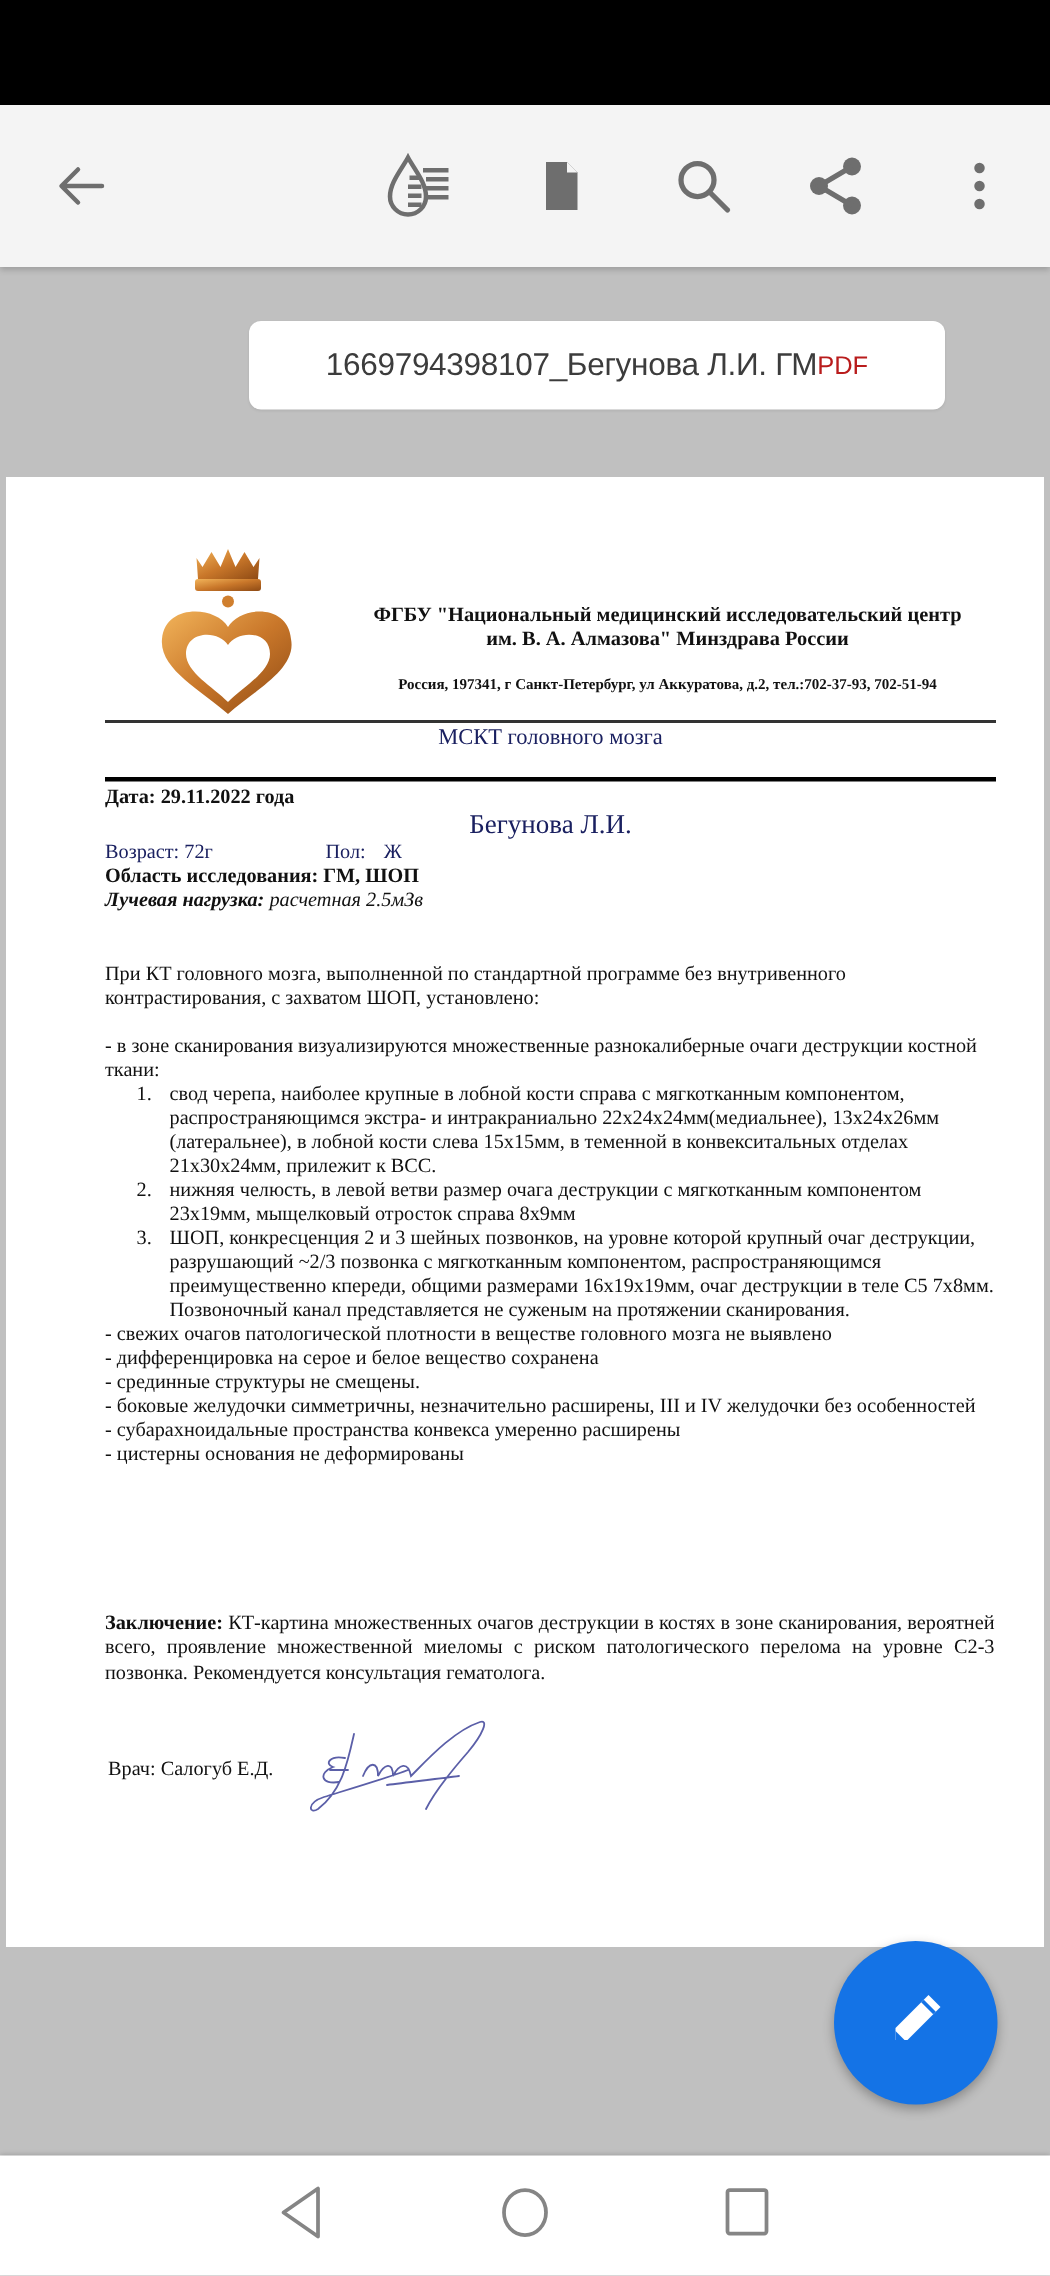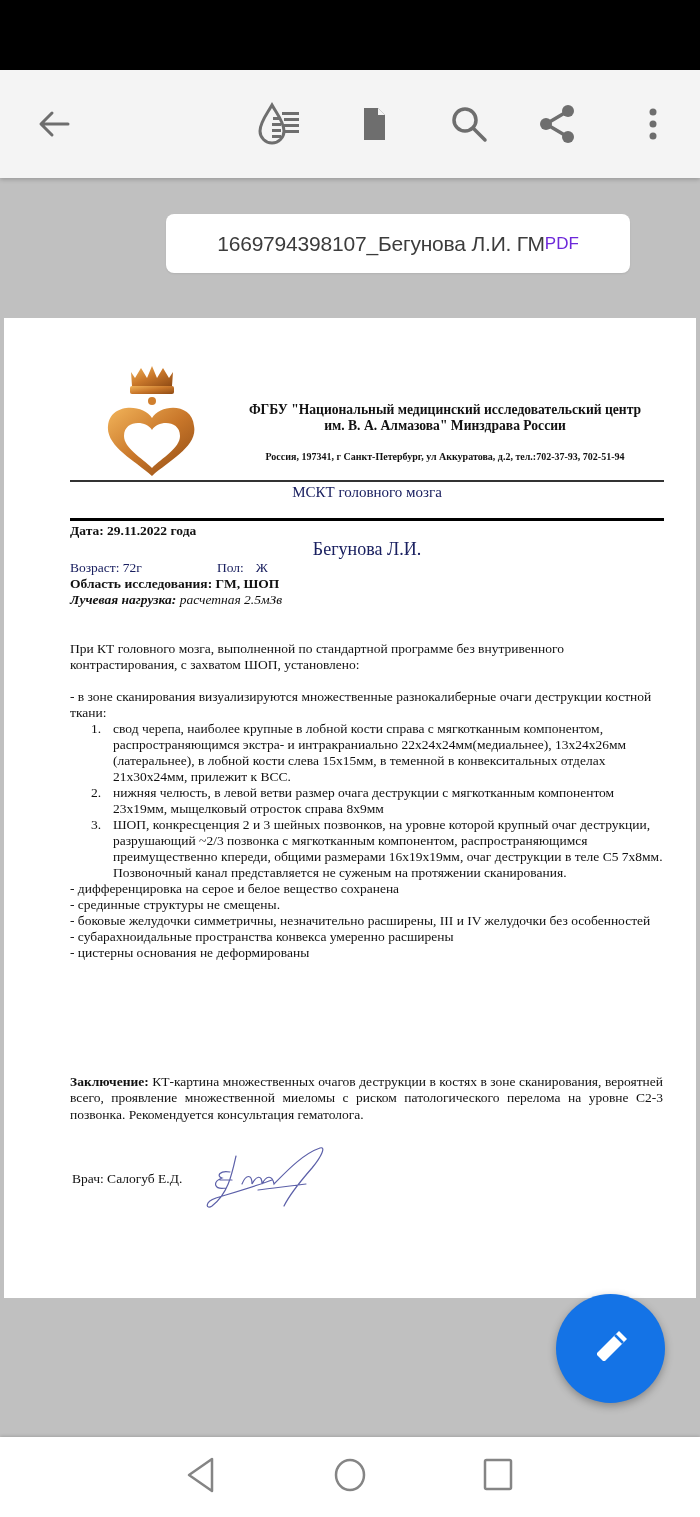--- a/index.html
+++ b/index.html
@@ -12,21 +12,21 @@
   .app-bar .icon-btn { position: absolute; top: 30px; width: 48px; height: 48px; display: flex;
              align-items: center; justify-content: center; cursor: pointer; }
   .app-bar svg { display: block; }
 
   .viewer { position: absolute; left: 0; top: 178px; width: 700px; height: 1259px; background: #c0c0c0; }
 
   .file-chip { position: absolute; left: 118px; top: 214px; width: 464px; height: 59px; background: #fff;
                border-radius: 8px; display: flex; align-items: center; justify-content: center; gap: 0;
                box-shadow: 0 1px 2px rgba(0,0,0,0.08); margin-left: 48px; }
   .file-chip .fname { font-size: 21px; color: #3c3c3c; letter-spacing: -0.2px; }
-  .file-chip .ftype { font-size: 17px; color: #6d28d9; }
+  .file-chip .ftype { font-size: 17px; color: #b91c1c; }
 
   .page { position: absolute; left: 4px; top: 318px; width: 692px; height: 980px; background: #fff;
           font-family: "Liberation Serif", serif; color: #111; }
 
   .logo { position: absolute; left: 100px; top: 46px; width: 92px; height: 112px; }
   .org { position: absolute; left: 222px; top: 84px; width: 438px; text-align: center; }
   .org .name { font-weight: bold; font-size: 13.6px; line-height: 16px; color: #111; }
   .org .addr { font-weight: bold; font-size: 10px; margin-top: 17px; color: #111; }
 
   .rule-thin { position: absolute; left: 66px; top: 162px; width: 594px; height: 2px; background: #333; }
@@ -185,20 +185,21 @@
 
   <div class="body-text">
     <p>При КТ головного мозга, выполненной по стандартной  программе без внутривенного контрастирования, с захватом ШОП, установлено:</p>
     <div class="gap"></div>
     <p>- в зоне сканирования визуализируются множественные разнокалиберные очаги деструкции костной ткани:</p>
     <ol class="findings">
       <li><span class="num">1.</span><span>свод черепа,  наиболее крупные в лобной кости справа с мягкотканным компонентом, распространяющимся экстра-  и интракраниально 22х24х24мм(медиальнее), 13х24х26мм (латеральнее), в лобной кости слева 15х15мм, в теменной  в конвекситальных отделах 21х30х24мм, прилежит к ВСС.</span></li>
       <li><span class="num">2.</span><span>нижняя челюсть,  в левой ветви размер очага деструкции с мягкотканным компонентом 23х19мм, мыщелковый отросток справа 8х9мм</span></li>
       <li><span class="num">3.</span><span>ШОП, конкресценция 2 и 3 шейных позвонков, на уровне  которой крупный очаг деструкции, разрушающий ~2/3 позвонка  с мягкотканным компонентом, распространяющимся преимущественно кпереди, общими размерами 16х19х19мм, очаг деструкции в теле С5 7х8мм. Позвоночный канал представляется не суженым на протяжении сканирования.</span></li>
     </ol>
+    <p>- свежих очагов патологической плотности в веществе головного мозга не выявлено</p>
     <p>- дифференцировка на серое и белое вещество сохранена</p>
     <p>- срединные структуры не смещены.</p>
     <p>- боковые желудочки симметричны, незначительно расширены,   III и   IV желудочки без особенностей</p>
     <p>- субарахноидальные пространства конвекса умеренно  расширены</p>
     <p>- цистерны основания не деформированы</p>
   </div>
 
   <div class="conclusion">
     <b>Заключение:</b>
     <span>КТ-картина множественных очагов деструкции в костях в зоне сканирования, вероятней всего, проявление множественной миеломы с риском патологического перелома на уровне С2-3 позвонка. Рекомендуется консультация гематолога.</span>

